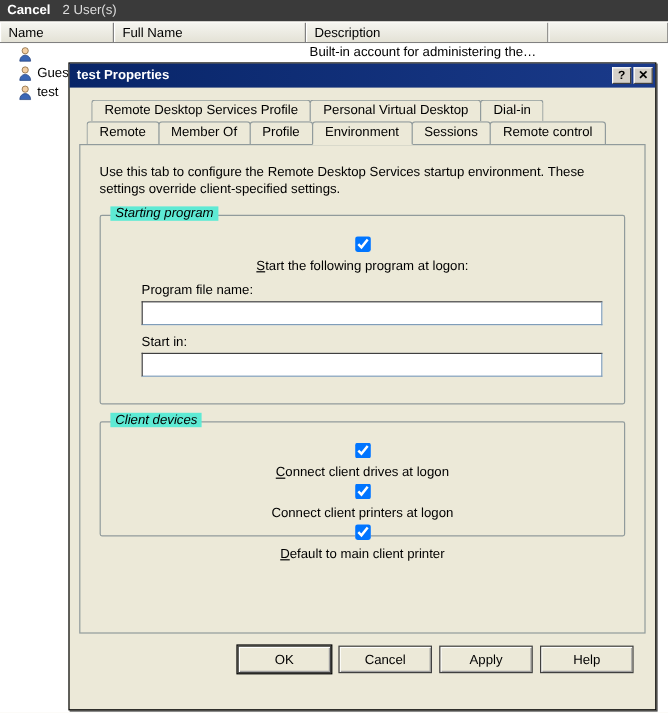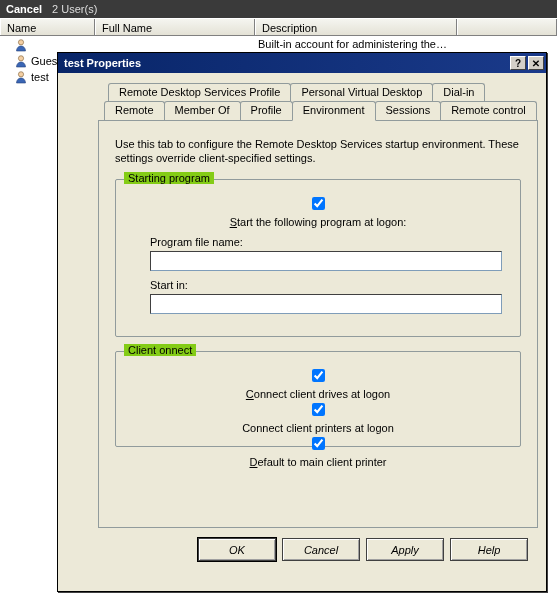--- a/index.html
+++ b/index.html
@@ -114,21 +114,20 @@
     font-weight: bold;
     color: #000;
   }
   .dlg-body {
     padding: 8px 8px 8px 8px;
   }
   
   .tabs {
     position: relative;
     margin-top: 2px;
-    margin-left: 32px;
   }
   .tab-row {
     display: flex;
     gap: 0;
     position: relative;
     z-index: 1;
     padding-left: 6px;
   }
   .tab-row.row-top { z-index: 0; padding-left: 10px;}
   .tab {
@@ -166,22 +165,23 @@
     border: 1px solid #919b9c;
     border-radius: 2px;
     position: relative;
     padding: 14px 14px 14px 14px;
     margin-bottom: 14px;
   }
   .groupbox .legend {
     position: absolute;
     top: -8px;
     left: 8px;
-    background: #84cc16;
+    background: #5eead4;
     padding: 0 4px;
+    font-style: italic;
   }
   .chk-row {
     display: flex;
     align-items: center;
     gap: 6px;
     margin: 3px 0;
     flex-direction: column;
   }
   .chk-row input[type=checkbox]{
     width: 13px; height: 13px; margin:0;
@@ -204,21 +204,20 @@
     font: inherit;
   }
   .groupbox.start { height: 158px; }
   .groupbox.client { height: 96px; }
   
   .dlg-buttons {
     display: flex;
     justify-content: flex-end;
     gap: 6px;
     padding: 10px 10px 0 0;
-    font-style: italic;
   }
   .btn {
     width: 78px;
     height: 23px;
     background: #ece9d8;
     border: 1px solid #404040;
     box-shadow: inset 1px 1px 0 #fff, inset -1px -1px 0 #a0a0a0;
     font: inherit;
     cursor: default;
   }
@@ -313,21 +312,21 @@
             </div>
 
             <div class="field-label">Program file name:</div>
             <div class="text-input"><input type="text" value="" style=""></div>
 
             <div class="field-label">Start in:</div>
             <div class="text-input"><input type="text" value="" style=""></div>
           </fieldset>
 
           <fieldset class="groupbox client">
-            <span class="legend">Client onnect</span>
+            <span class="legend">Client devices</span>
 
             <div class="chk-row">
               <input type="checkbox" checked="" style="">
               <label><span class="ul">C</span><span>onnect client drives at logon</span></label>
             </div>
             <div class="chk-row">
               <input type="checkbox" checked="" style="">
               <label>Connect client printers at logon</label>
             </div>
             <div class="chk-row">

